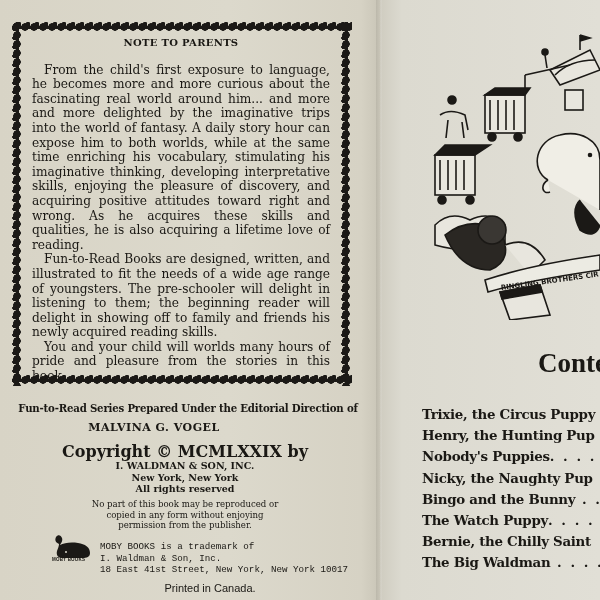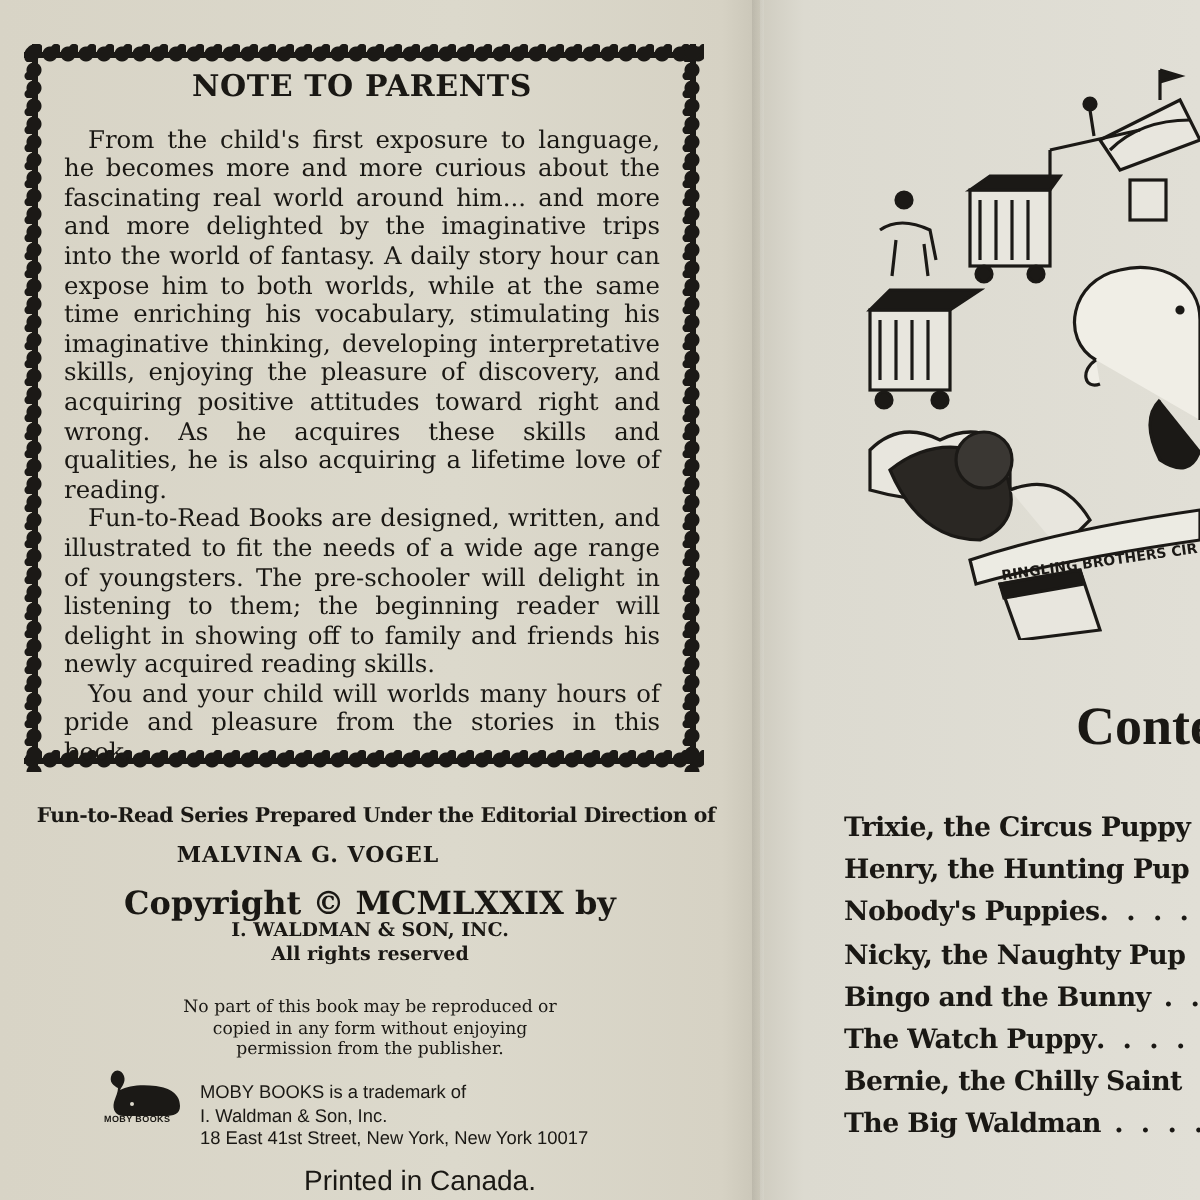--- a/index.html
+++ b/index.html
@@ -44,36 +44,36 @@
     }
     .frame .edge.left { left: 0; }
     .frame .edge.right { right: 0; }
 
     .note {
       position: absolute; left: 32px; top: 36px; width: 298px;
       font-size: 12.2px; line-height: 14.6px;
       text-align: justify;
     }
     .note h1 {
-      font-size: 15px; font-weight: bold; text-align: center;
+      font-size: 10px; font-weight: bold; text-align: center;
       margin: 0 0 12px 0; letter-spacing: 0.3px;
     }
     .note p { margin: 0; text-indent: 12px; }
 
     .credits {
       position: absolute; left: 0; width: 380px; text-align: center;
       font-weight: bold;
     }
     .credits .series { top: 402px; font-size: 10.2px; position:absolute; left: 18px; width: 340px; letter-spacing:-0.2px; }
     .editor { position:absolute; left:0; width:308px; top: 421px; text-align:center; font-size: 11px; font-weight:bold; letter-spacing:0.5px;}
     .copyright { position:absolute; left:0; width:370px; top: 442px; text-align:center; font-size: 16px; font-weight:bold;}
     .publisher { position:absolute; left:0; width:370px; top: 460px; text-align:center; font-size: 9.5px; font-weight:bold; line-height: 11.5px;}
     .rights { position:absolute; left:0; width:370px; top: 499px; text-align:center; font-size: 8.6px; font-weight:normal; line-height: 10.5px;}
-    .trademark { position:absolute; left: 100px; top: 541px; font-size: 9.2px; line-height: 11.5px; font-family: Liberation Sans, sans-serif; }
-    .printed { position:absolute; left: 0; width: 420px; text-align:center; top: 582px; font-size: 14px; font-family: "Liberation Sans", sans-serif; }
+    .trademark { position:absolute; left: 100px; top: 541px; font-size: 9.2px; line-height: 11.5px; font-family: Liberation Mono, monospace; }
+    .printed { position:absolute; left: 0; width: 420px; text-align:center; top: 582px; font-size: 11px; font-family: "Liberation Sans", sans-serif; }
 
     .whale { position:absolute; left: 52px; top: 533px; width: 40px; height: 30px; }
     .whale-label { position:absolute; left: 52px; top: 557px; font-size: 4.5px; font-weight:bold; font-family:"Liberation Sans", sans-serif; letter-spacing: 0.2px; }
 
     .illustration { position:absolute; left: 430px; top: 30px; width: 170px; height: 290px; }
 
     .contents-title {
       position:absolute; left: 538px; top: 348px;
       font-family: "Liberation Serif", serif; font-size: 27px; font-weight: bold; white-space: nowrap;
     }
@@ -106,20 +106,21 @@
   <p>You and your child will worlds many hours of pride and pleasure from the stories in this book.</p>
 </div>
 
 <div class="credits">
   <div class="series">Fun-to-Read Series Prepared Under the Editorial Direction of</div>
 </div>
 <div class="editor">MALVINA G. VOGEL</div>
 <div class="copyright">Copyright © MCMLXXIX by</div>
 <div class="publisher">
   <div>I. WALDMAN &amp; SON, INC.</div>
+  <div>New York, New York</div>
   <div>All rights reserved</div>
 </div>
 <div class="rights">
   <div>No part of this book may be reproduced or</div>
   <div>copied in any form without enjoying</div>
   <div>permission from the publisher.</div>
 </div>
 
 <svg class="whale" viewBox="0 0 40 30">
   <path d="M4 4 C6 1 9 2 10 5 C11 8 9 10 8 12 C12 10 18 9 26 10 C33 11 38 14 38 20 C38 24 35 25 30 25 L10 25 C6 25 4 22 5 18 C6 15 7 13 7 11 C5 10 2 8 4 4 Z" fill="#1b1916"></path>

